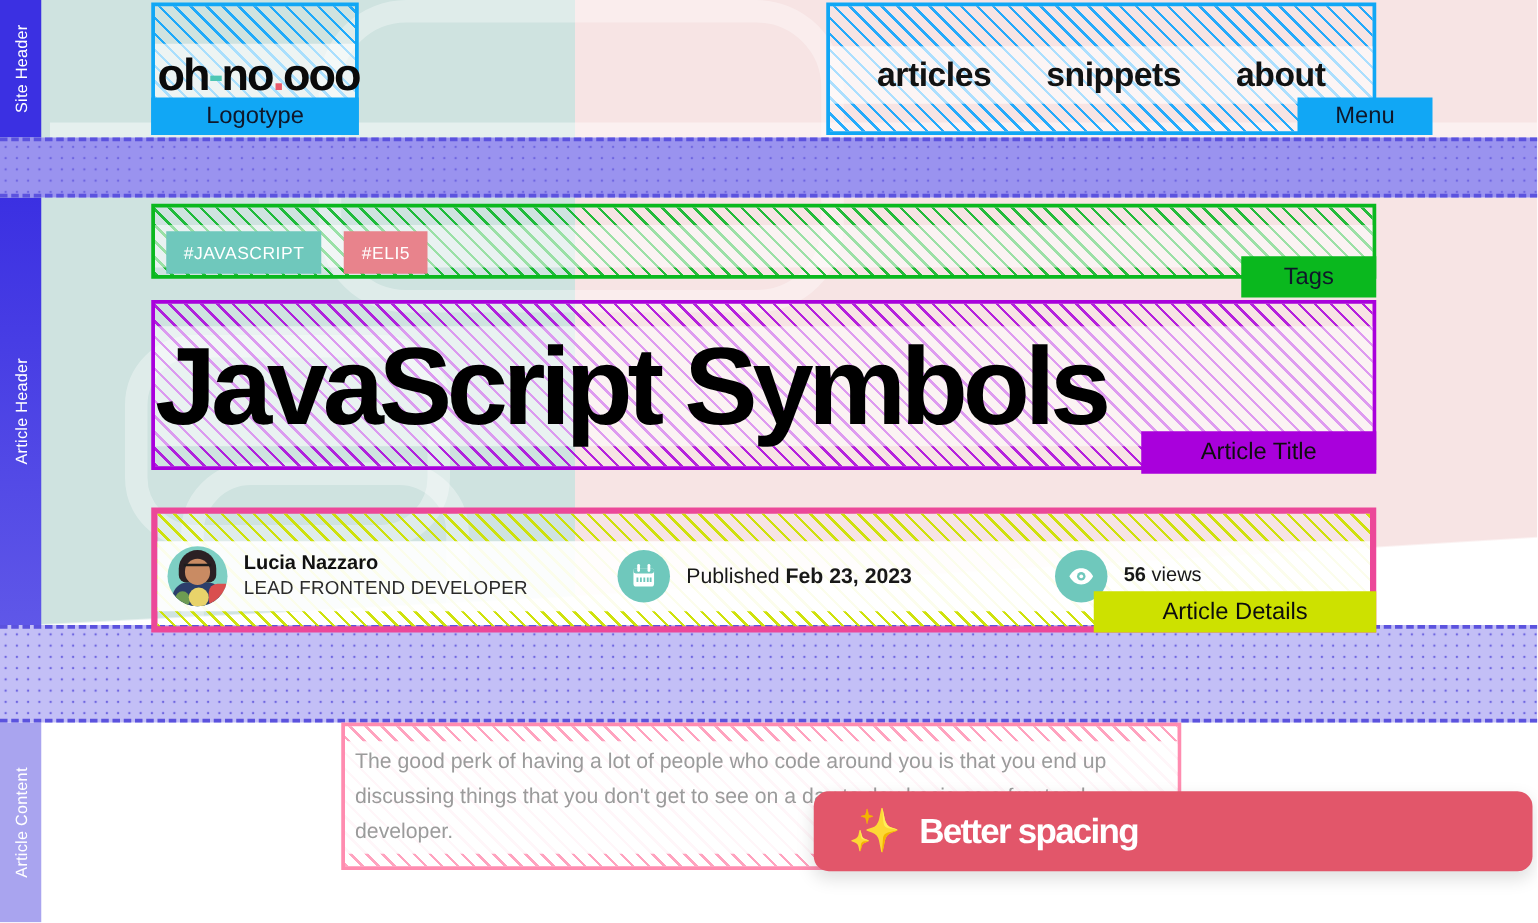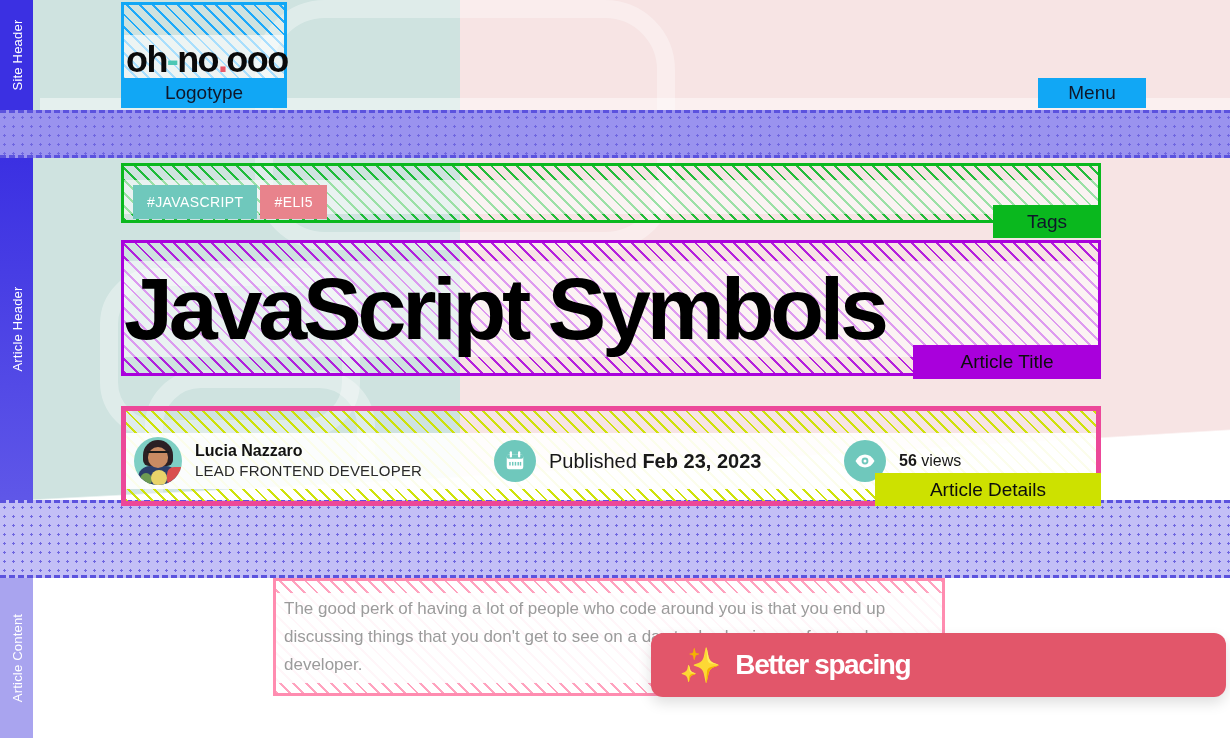--- a/index.html
+++ b/index.html
@@ -107,21 +107,21 @@
     position:absolute; left:0; top:32px; width:100%; height:46px;
     display:flex; align-items:center; justify-content:center; gap:44px;
   }
   .nav-links a {
     font-size:27px; font-weight:700; color:#121212; text-decoration:none; letter-spacing:-0.4px;
   }
 
   
   .tags-box { position:absolute; left:121px; top:163px; width:980px; height:60px; }
   .tags-band { top:14px; height:34px; background:rgba(255,255,255,0.55); }
-  .tags-row { position:absolute; left:9px; top:14px; height:44px; display:flex; align-items:center; gap:3px; }
+  .tags-row { position:absolute; left:9px; top:14px; height:44px; display:flex; align-items:center; gap:18px; }
   .tag {
     height:34px; display:flex; align-items:center; padding:0 14px;
     color:#ffffff; font-size:14px; letter-spacing:0.4px; font-weight:400;
   }
 
   .title-box { position:absolute; left:121px; top:240px; width:980px; height:136px; }
   .title-band { top:18px; height:96px; background:rgba(255,255,255,0.55); }
   .title-text {
     position:absolute; left:0px; top:16px; width:100%; height:100px;
     display:flex; align-items:center;
@@ -151,21 +151,21 @@
   .avatar .flower { position:absolute; left:17px; top:33px; width:16px; height:16px; background:#e8d36a; border-radius:50%; }
   .avatar .leaf { position:absolute; left:6px; top:36px; width:12px; height:13px; background:#6d9b52; border-radius:50%; }
   .avatar .red { position:absolute; left:33px; top:30px; width:14px; height:20px; background:#d94f4f; border-radius:7px 0 0 7px; }
 
   .circ-icon {
     width:42px; height:42px; border-radius:50%; background:#6fc8bc;
     display:flex; align-items:center; justify-content:center; flex:0 0 auto;
   }
   .author-name { font-size:16px; font-weight:700; color:#111; line-height:1.25; }
   .author-role { font-size:15px; color:#2a2a2a; letter-spacing:0.2px; line-height:1.35; }
-  .date-line { font-size:20px; color:#181818; line-height:1.55; white-space:nowrap; }
+  .date-line { font-size:17px; color:#181818; line-height:1.55; white-space:nowrap; }
   .date-line b { font-weight:700; }
   .views-line { font-size:16px; color:#181818; white-space:nowrap; }
   .views-line b { font-weight:700; }
 
   
   .content-box { position:absolute; left:273px; top:578px; width:672px; height:118px; }
   .content-band { top:12px; height:90px; background:rgba(255,255,255,0.9); }
   .content-text {
     position:absolute; left:8px; top:14px; width:calc(100% - 16px);
     font-size:17px; line-height:28px; color:#9b9b9b;
@@ -214,20 +214,29 @@
     <div class="logo-text">
       <span>oh</span>
         <span class="logo-dash">-</span>
         <span>no</span>
         <span class="logo-dot">.</span>
         <span>ooo</span>
     </div>
   </div>
   <div class="tag-label tl-blue" style="left:121px; top:78px; width:166px; height:30px;">Logotype</div>
 
+  <div class="obox nav-box b-blue">
+    <div class="hatch h-blue"></div>
+    <div class="band nav-band"></div>
+    <nav class="nav-links">
+      <a href="#">articles</a>
+      <a href="#">snippets</a>
+      <a href="#">about</a>
+    </nav>
+  </div>
   <div class="tag-label tl-blue" style="left:993px; top:78px; width:108px; height:30px;margin-left:45px;">Menu</div>
 
   <div class="obox tags-box b-green">
     <div class="hatch h-green"></div>
     <div class="band tags-band"></div>
     <div class="tags-row">
       <span class="tag" style="background:#6fc8bc;">#JAVASCRIPT</span>
       <span class="tag" style="background:#e8838c;">#ELI5</span>
     </div>
   </div>

